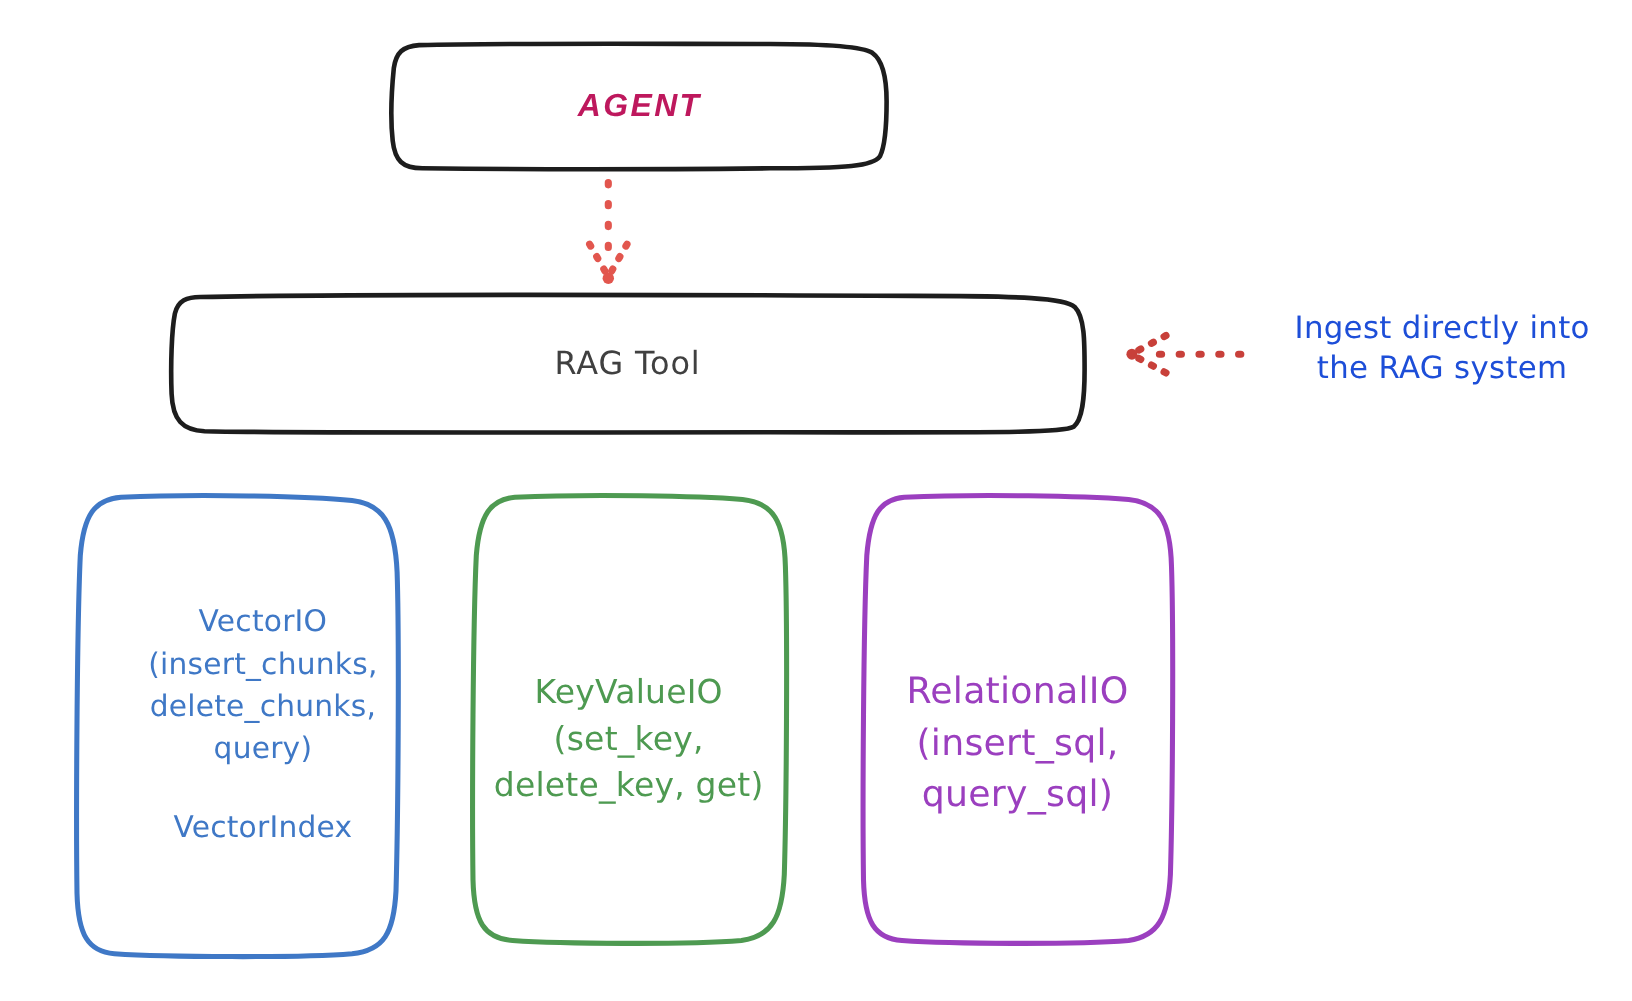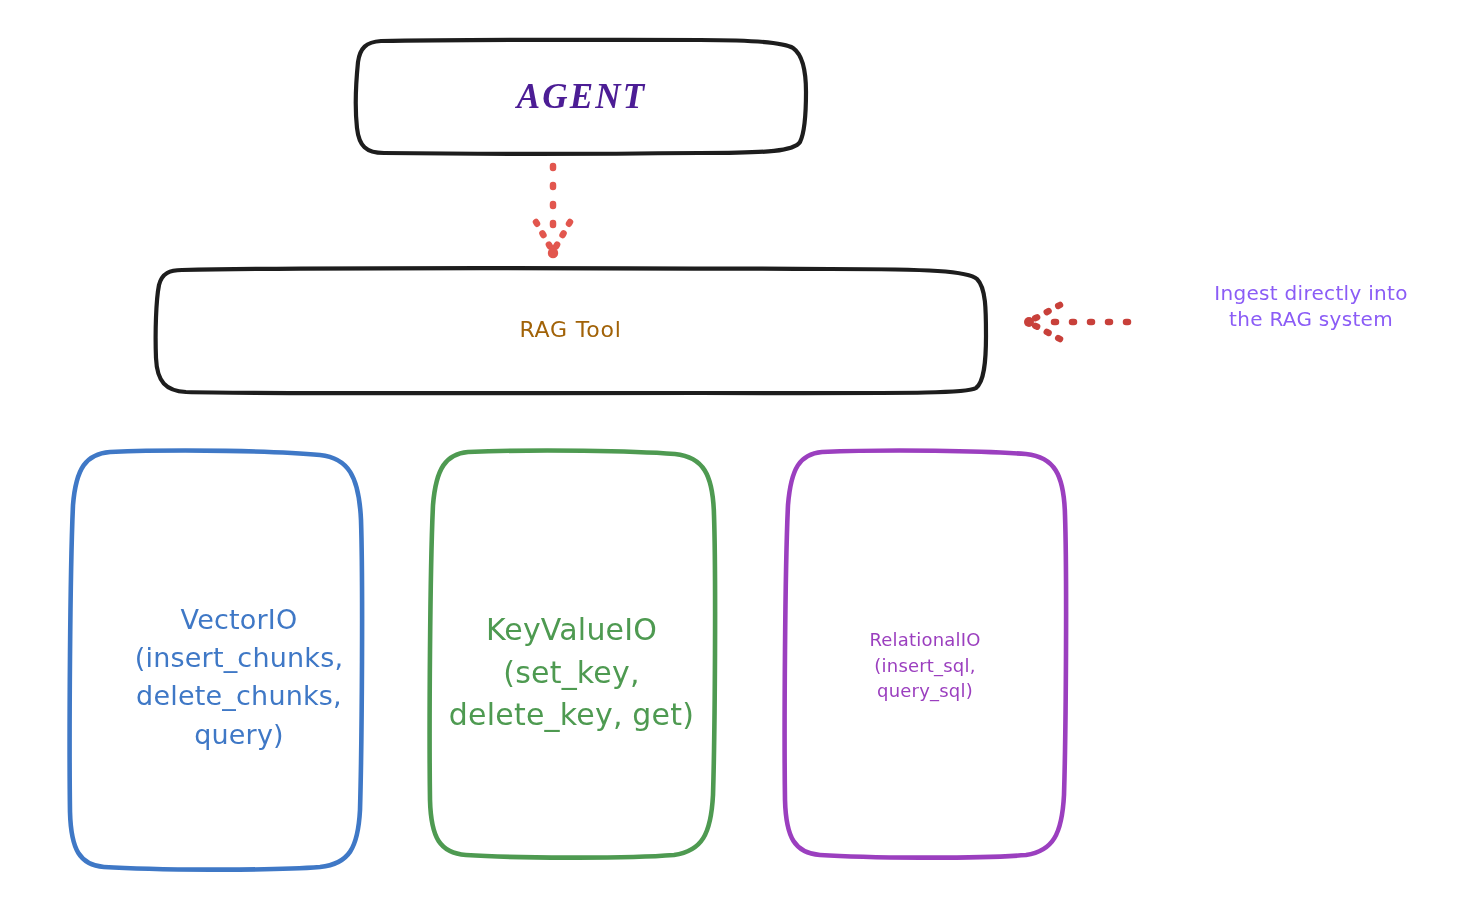--- a/index.html
+++ b/index.html
@@ -40,40 +40,40 @@
   }
 
   
   #node-agent {
     left: 357px;
     top: 40px;
     width: 449px;
     height: 114px;
   }
   #node-agent .node-label {
-    font-family: Liberation Serif, serif;
-    font-size: 35px;
+    font-family: Liberation Sans, sans-serif;
+    font-size: 29px;
     font-style: italic;
     font-weight: 600;
-    color: #4c1d95;
+    color: #be185d;
     letter-spacing: 2.2px;
   }
 
   
   #node-ragtool {
     left: 155px;
     top: 268px;
     width: 831px;
     height: 125px;
   }
   #node-ragtool .node-label {
     font-family: "DejaVu Sans", sans-serif;
-    font-size: 22px;
+    font-size: 29px;
     font-weight: 500;
-    color: #a16207;
+    color: #404040;
     letter-spacing: 0.8px;
   }
 
   
   #node-vectorio {
     left: 70px;
     top: 450px;
     width: 292px;
     height: 420px;
   }
@@ -85,21 +85,21 @@
   }
   #node-relationalio {
     left: 784px;
     top: 450px;
     width: 282px;
     height: 408px;
   }
 
   #node-vectorio .node-label { color: #3f78c6; font-size: 27px; margin-left: 46px; }
   #node-keyvalueio .node-label { color: #4e9a51; font-size: 30px; }
-  #node-relationalio .node-label { color: #9b3fbf; font-size: 18px; }
+  #node-relationalio .node-label { color: #9b3fbf; font-size: 33px; }
 
   .provider-label {
     font-family: "DejaVu Sans", sans-serif;
     font-weight: 500;
     line-height: 1.42;
     white-space: pre-line;
     letter-spacing: 0.2px;
   }
   .provider-index {
     display: block;
@@ -107,24 +107,24 @@
   }
 
   
   #annotation-ingest {
     position: absolute;
     left: 1146px;
     top: 280px;
     width: 330px;
     text-align: center;
     font-family: "DejaVu Sans", sans-serif;
-    font-size: 20px;
+    font-size: 28px;
     font-weight: 500;
     line-height: 1.32;
-    color: #8b5cf6;
+    color: #1d4ed8;
     white-space: pre-line;
     letter-spacing: 0.3px;
   }
 </style>
 </head>
 <body>
 
 <svg id="canvas" viewBox="0 0 1484 910" aria-hidden="true">
   <defs></defs>
 
@@ -178,20 +178,21 @@
 <div class="node" id="node-ragtool">
   <div class="node-label">RAG Tool</div>
 </div>
 
 <div class="node" id="node-vectorio">
   <div class="node-label">
     <span class="provider-label">VectorIO
 (insert_chunks,
 delete_chunks,
 query)</span>
+    <span class="provider-label provider-index">VectorIndex</span>
   </div>
 </div>
 
 <div class="node" id="node-keyvalueio">
   <div class="node-label">
     <span class="provider-label">KeyValueIO
 (set_key,
 delete_key, get)</span>
   </div>
 </div>

